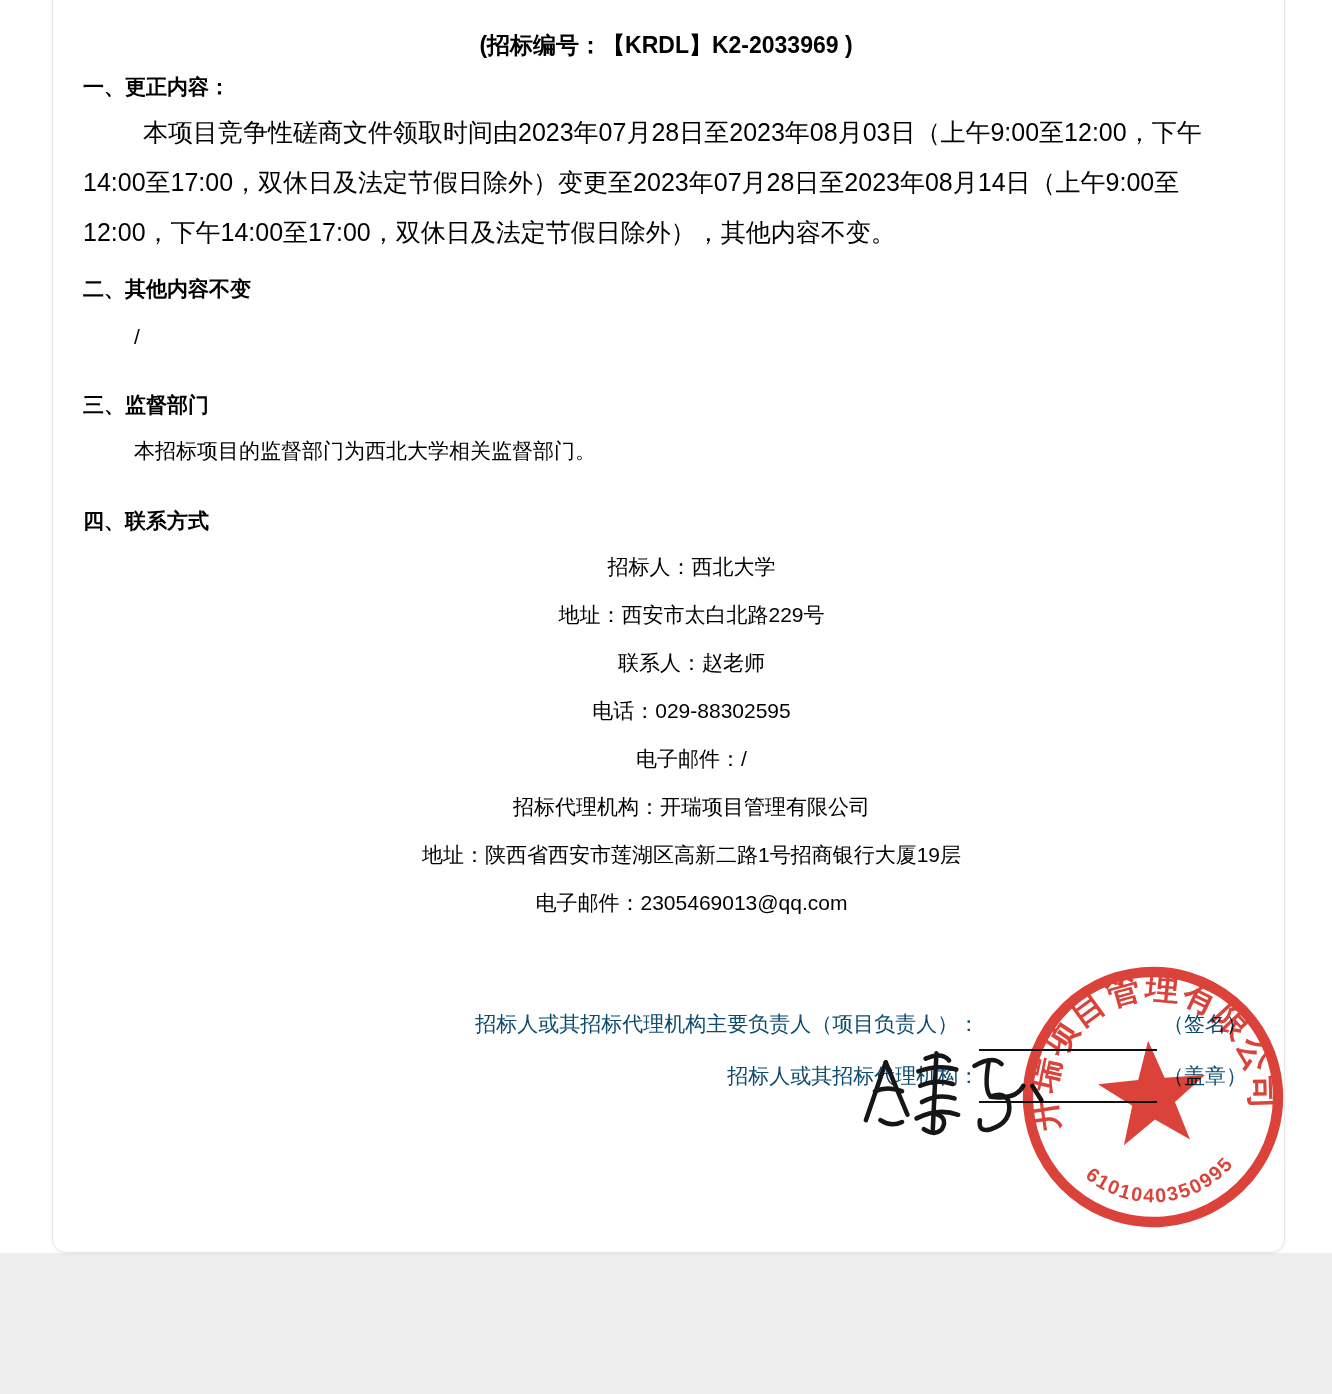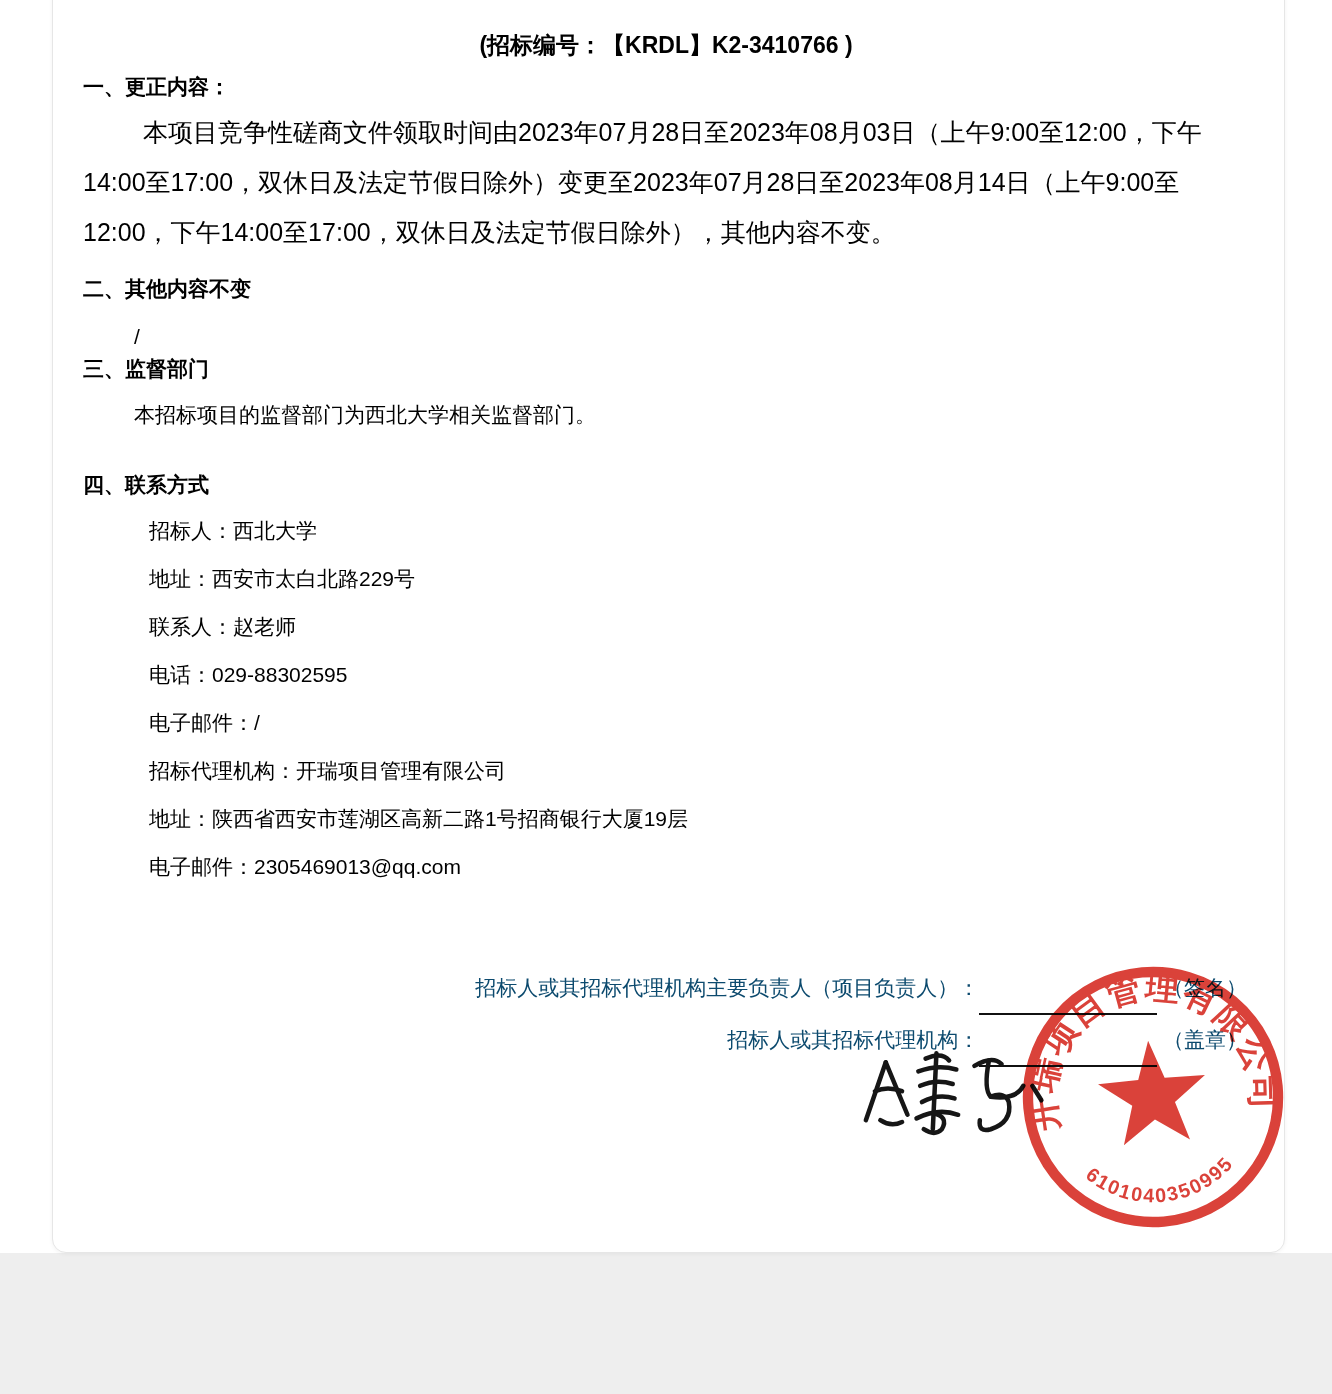--- a/index.html
+++ b/index.html
@@ -46,42 +46,42 @@
     color: #000;
   }
   .sec-heading {
     font-size: 21px;
     font-weight: bold;
     line-height: 28px;
     color: #000;
   }
   .h-corr { margin-top: 12px; }
   .h-other { margin-top: 18px; }
-  .h-superv { }
+  .h-superv { margin-top: 36px; }
   .h-contact { margin-top: 38px; }
   .para {
     margin-top: 6px;
     font-size: 25px;
     line-height: 50px;
     text-indent: 2.4em;
     color: #000;
   }
   .slash-line {
     margin: 16px 0 0 51px;
     font-size: 21px;
     line-height: 36px;
     color: #000;
   }
   .body-line {
     margin: 14px 0 0 51px;
     font-size: 21px;
     line-height: 36px;
     color: #000;
   }
-  .contact-list { margin: 8px 0 0 66px; }
+  .contact-list { margin: 8px 0 0 51px; text-align: center; }
   .contact-line {
     font-size: 21px;
     line-height: 48px;
     color: #000;
   }
   .signature-block {
     margin-top: 72px;
     text-align: right;
     padding-right: 2px;
   }
@@ -119,21 +119,21 @@
 </head>
 <body>
 
 <div class="page">
 
   <div class="footer-band"></div>
 
   <div class="card">
     <div class="content">
 
-      <div class="doc-title">(招标编号：【KRDL】K2-3410766 )</div>
+      <div class="doc-title">(招标编号：【KRDL】K2-2033969 )</div>
 
       <div class="sec-heading h-corr">一、更正内容：</div>
       <div class="para">本项目竞争性磋商文件领取时间由2023年07月28日至2023年08月03日（上午9:00至12:00，下午14:00至17:00，双休日及法定节假日除外）变更至2023年07月28日至2023年08月14日（上午9:00至12:00，下午14:00至17:00，双休日及法定节假日除外），其他内容不变。</div>
 
       <div class="sec-heading h-other">二、其他内容不变</div>
       <div class="slash-line">/</div>
 
       <div class="sec-heading h-superv">三、监督部门</div>
       <div class="body-line">本招标项目的监督部门为西北大学相关监督部门。</div>
 

